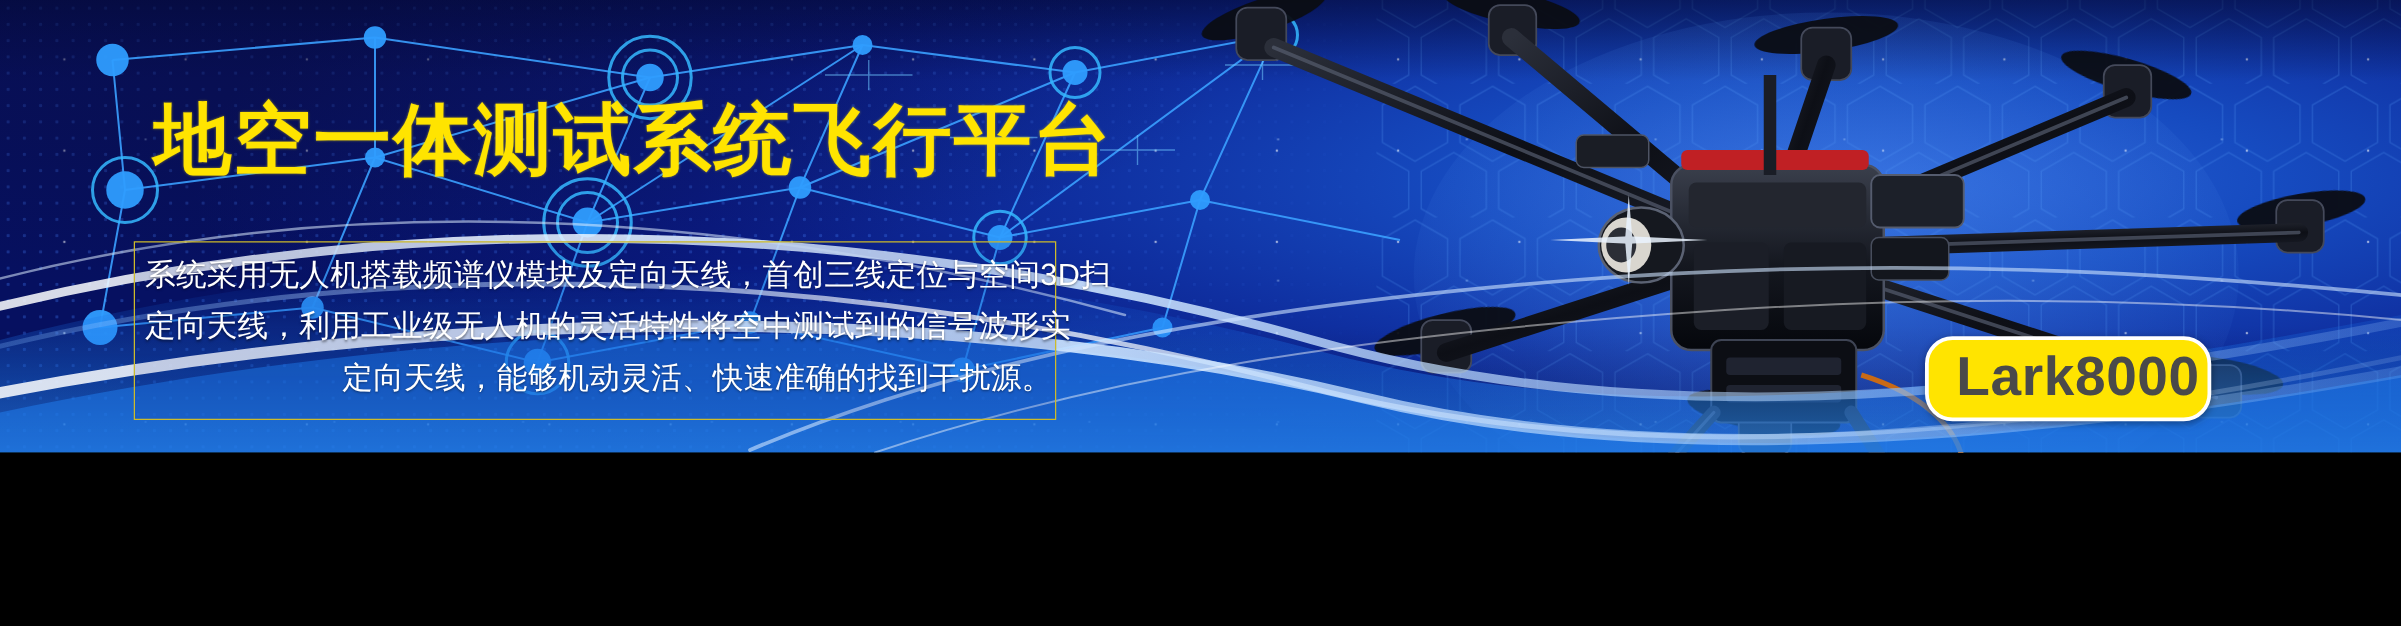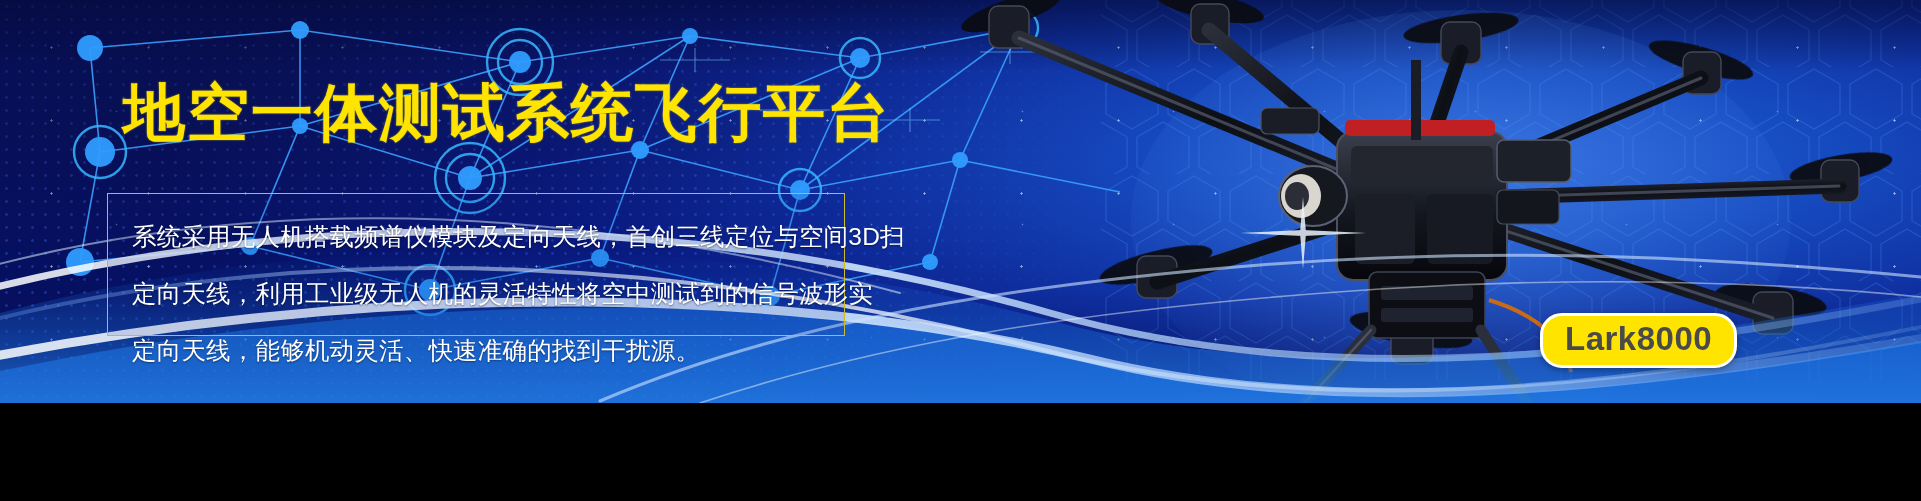--- a/index.html
+++ b/index.html
@@ -1,20 +1,20 @@
 <!DOCTYPE html>
 <html><head>
 <meta charset="utf-8">
 <style>
   html,body{margin:0;padding:0;background:#000;}
   body{font-family:"Liberation Sans","DejaVu Sans",sans-serif;}
 
   .banner{
     position:relative;
-    width:1921px;height:403px;
+    width:1921px;height:362px;
     overflow:hidden;
     background:#14532d;
   }
 
   
   .bg-base{
     position:absolute;inset:0;
     background:
       radial-gradient(ellipse 70% 90% at 78% 40%, #2a63d8 0%, #164bc0 24%, #0f2fa0 48%, #0a1a80 70%, #061060 100%),
       linear-gradient(110deg,#06104f 0%,#0b1d86 30%,#0e2a9e 58%,#123aae 80%,#0a1f72 100%);
@@ -78,35 +78,34 @@
   }
   .desc-text{
     position:absolute;left:116px;top:200px;
     width:726px;
     color:#ffffff;
     font-size:24.5px;
     line-height:41px;
     letter-spacing:.2px;
     text-shadow:0 1px 2px rgba(0,0,0,.45);
   }
-  .desc-text p{margin:16px;white-space:nowrap;}
+  .desc-text p{margin:0;white-space:nowrap;text-align:right;}
 
   .badge{
     position:absolute;left:1540px;top:269px;
     background:#ffe400;
     border:3px solid #ffffff;
     border-radius:22px;
-    padding:4px 22px 6px 22px;
+    padding:4px 6px 6px 22px;
     color:#4a4a4a;
-    font-size:33px;
+    font-size:44px;
     font-weight:bold;
     letter-spacing:.5px;
     line-height:1.18;
     box-shadow:0 2px 6px rgba(0,0,0,.35);
-    margin-top:44px;
   }
 </style>
 </head>
 <body>
 
 <div class="banner">
 
   <div class="bg-base"></div>
   <div class="bg-dots"></div>
   <div class="bg-stars"></div>

